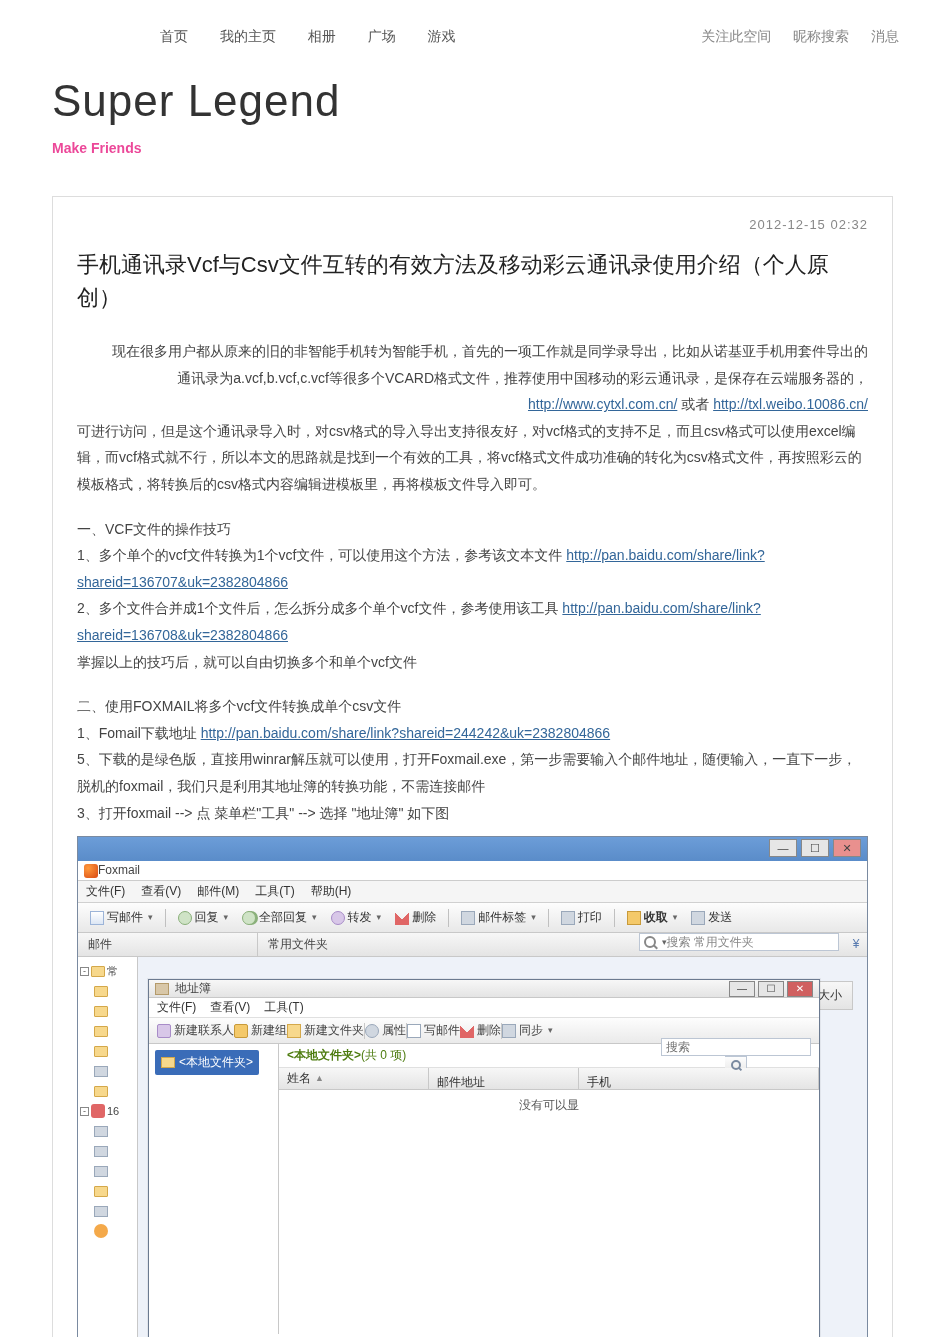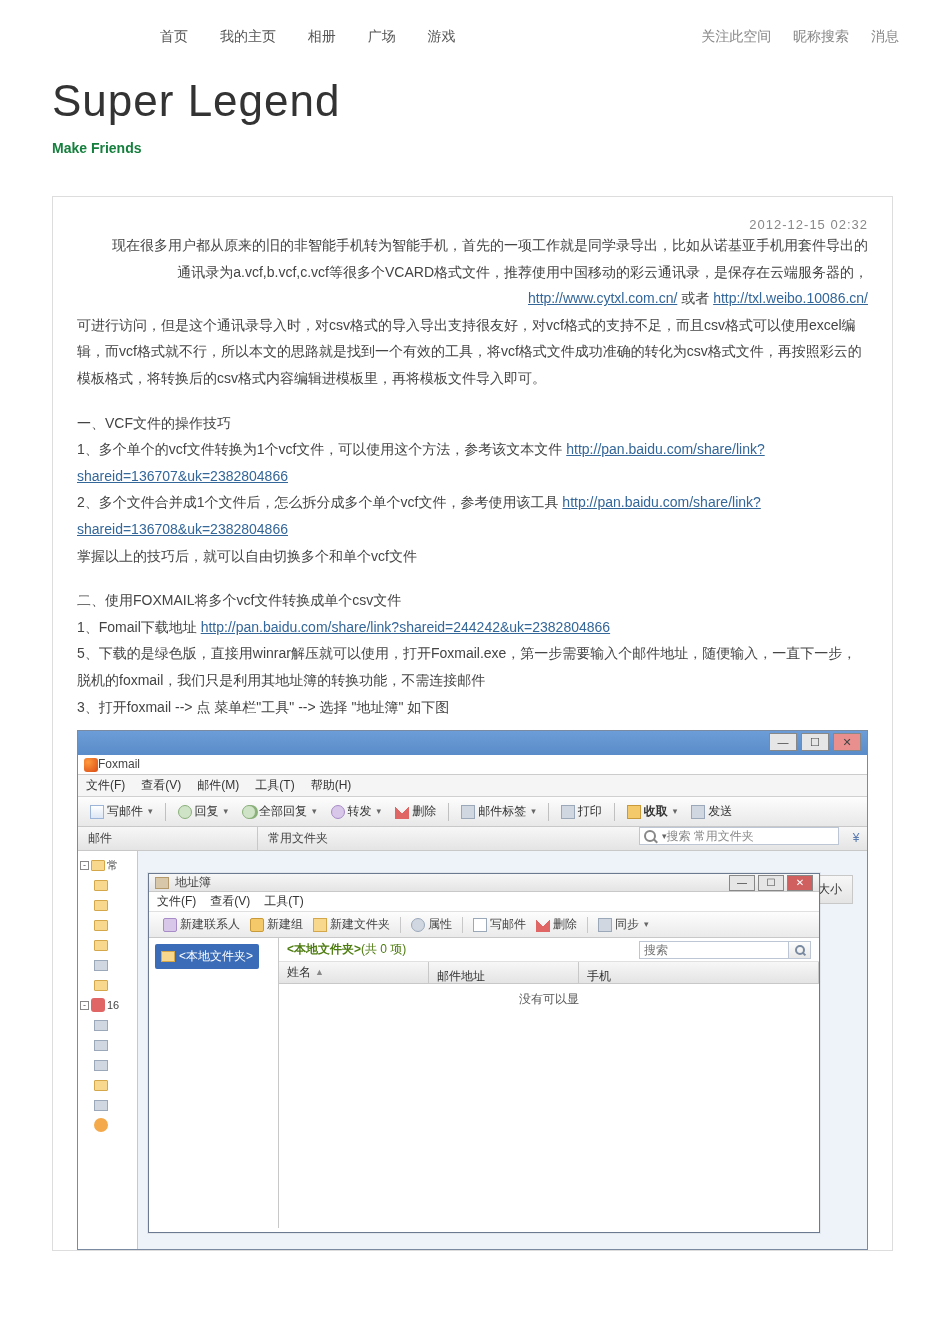--- a/index.html
+++ b/index.html
@@ -10,21 +10,21 @@
   .topnav { padding: 28px 0 10px 160px; font-size: 14px; color: #555; }
   .topnav .left { float: left; }
   .topnav .right { float: right; padding-right: 28px; color: #888; }
   .topnav::after { content:""; display:block; clear:both; }
   .topnav span { margin-right: 28px; cursor: pointer; }
   .topnav .right span { margin-right: 18px; }
 
   
   .page-header { padding: 20px 0 18px 52px; }
   .page-header h1 { font-size: 44px; font-weight: 300; color: #333; letter-spacing: 1px; font-family: "Segoe UI", Arial, sans-serif; }
-  .page-header .subtitle { margin-top: 14px; font-size: 14px; color: #15803d; font-weight: 600; }
+  .page-header .subtitle { margin-top: 14px; font-size: 14px; color: #ec4899; font-weight: 600; }
 
   
   .card { margin: 22px 52px 0 52px; border: 1px solid #ddd; padding: 20px 24px 0 24px; }
   .card .date { text-align: right; font-size: 13px; color: #888; letter-spacing: 1px; }
   .card h2 { font-size: 22px; font-weight: 400; color: #222; margin: 16px 0 24px 0; line-height: 1.5; }
   .card .body { font-size: 14px; line-height: 1.9; color: #444; }
   .card .body .indent { text-indent: 2em; text-align: right; }
   .card .body p { margin: 0; }
   .card .body .spacer { height: 18px; }
 
@@ -79,41 +79,41 @@
   .addrwin { position:absolute; left:70px; top:142px; width:672px; height:360px; background:#fff; border:1px solid #6b7a90; box-shadow:0 0 0 1px rgba(0,0,0,.05); }
   .addrwin .aw-title { height:18px; background:linear-gradient(#f7f7f7,#e4e4e4); border-bottom:1px solid #c8c8c8; display:flex; align-items:center; padding:0 6px; gap:6px; }
   .addrwin .aw-title .bk { width:14px; height:12px; background:#d8c7a8; border:1px solid #b49a6a; }
   .addrwin .aw-title .winbtns { margin-left:auto; display:flex; gap:3px; }
   .addrwin .aw-title .wb { width:26px; height:16px; border:1px solid #888; background:#e6e6e6; font-size:10px; display:flex; align-items:center; justify-content:center; cursor:pointer; }
   .addrwin .aw-title .wb.cl { background:#d06060; color:#fff; }
 
   .addrwin .aw-menu { height:20px; display:flex; align-items:center; gap:14px; padding:0 8px; color:#333; border-bottom:1px solid #e0e0e0; }
   .addrwin .aw-menu span { cursor:pointer; }
 
-  .addrwin .aw-tb { height:26px; background:linear-gradient(#fdfdfd,#eaeaea); border-bottom:1px solid #c8c8c8; display:flex; align-items:center; padding:0 14px; gap:10px; }
+  .addrwin .aw-tb { height:26px; background:linear-gradient(#fdfdfd,#eaeaea); border-bottom:1px solid #c8c8c8; display:flex; align-items:center; padding:0 8px; }
   .aw-tb .it { display:flex; align-items:center; gap:3px; cursor:pointer; }
   .aw-tb .sep { width:1px; height:16px; background:#c8c8c8; }
   .ic { width:14px; height:14px; display:inline-block; }
   .ic-person { background:#d8c7e8; border:1px solid #a88cc8; border-radius:2px; }
   .ic-group { background:#f4c96a; border:1px solid #c89a3a; border-radius:2px; }
   .ic-folder { background:#f7d88c; border:1px solid #d4a84a; }
   .ic-prop { background:#d0d7e0; border:1px solid #9aa8ba; border-radius:50%; }
   .ic-mail { background:#fff; border:1px solid #9aa8ba; }
   .ic-del { background:linear-gradient(45deg,#e06666 45%,transparent 45%),linear-gradient(-45deg,#e06666 45%,transparent 45%); }
   .ic-sync { background:#d0d7e0; border:1px solid #9aa8ba; }
 
   .addrwin .aw-body { display:flex; height:calc(100% - 22px - 20px - 26px); }
   .aw-tree { width:130px; border-right:1px solid #c8c8c8; padding:6px; }
   .aw-tree .sel { background:#3a6cb8; color:#fff; padding:1px 6px; display:inline-flex; align-items:center; gap:4px; border-radius:2px; }
   .aw-tree .sel .fd { width:14px; height:11px; background:#f7d88c; border:1px solid #d4a84a; }
 
   .aw-main { flex:1; display:flex; flex-direction:column; }
   .aw-main .aw-head { height:24px; display:flex; align-items:center; padding:0 8px; gap:8px; border-bottom:1px solid #e0e0e0; }
   .aw-main .aw-head .title { color:#4d7c0f; }
-  .aw-main .aw-head .srch { margin-left:auto; display:flex; align-items:center; }
+  .aw-main .aw-head .srch { margin-left:auto; display:flex; align-items:center;flex-direction:column; }
   .aw-main .aw-head .srch input { width:150px; height:18px; border:1px solid #bcc6d4; padding:0 4px; font-size:12px; }
   .aw-main .aw-head .srch .btn { width:22px; height:18px; border:1px solid #bcc6d4; border-left:none; background:linear-gradient(#fdfdfd,#e8e8e8); display:flex; align-items:center; justify-content:center; cursor:pointer; }
   .aw-main .aw-head .srch .btn .mag2 { width:10px; height:10px; border:2px solid #7a8aa0; border-radius:50%; position:relative; }
   .aw-main .aw-head .srch .btn .mag2::after { content:""; position:absolute; width:4px; height:2px; background:#7a8aa0; transform:rotate(45deg); right:-3px; bottom:-2px; }
 
   .aw-main .aw-cols { height:22px; background:linear-gradient(#f7f7f7,#e4e4e4); border-bottom:1px solid #c8c8c8; display:flex; }
   .aw-main .aw-cols div { border-right:1px solid #c8c8c8; padding:3px 8px; font-size:12px; color:#333; }
   .aw-main .aw-cols .col-name { width:150px; display:flex; align-items:center; gap:4px; }
   .aw-main .aw-cols .col-mail { width:150px; }
   .aw-main .aw-cols .col-phone { flex:1; }
@@ -143,20 +143,21 @@
   </div>
 </div>
 
 <div class="page-header">
   <h1>Super Legend</h1>
   <div class="subtitle">Make Friends</div>
 </div>
 
 <div class="card">
   <div class="date">2012-12-15 02:32</div>
+  <h2>手机通讯录Vcf与Csv文件互转的有效方法及移动彩云通讯录使用介绍（个人原创）</h2>
 
   <div class="body">
     <p class="indent">
       <span>现在很多用户都从原来的旧的非智能手机转为智能手机，首先的一项工作就是同学录导出，比如从诺基亚手机用套件导出的通讯录为a.vcf,b.vcf,c.vcf等很多个VCARD格式文件，推荐使用中国移动的彩云通讯录，是保存在云端服务器的，</span>
       <a>http://www.cytxl.com.cn/</a>
       <span> 或者</span>
       <a>http://txl.weibo.10086.cn/</a>
     </p>
     <p>可进行访问，但是这个通讯录导入时，对csv格式的导入导出支持很友好，对vcf格式的支持不足，而且csv格式可以使用excel编辑，而vcf格式就不行，所以本文的思路就是找到一个有效的工具，将vcf格式文件成功准确的转化为csv格式文件，再按照彩云的模板格式，将转换后的csv格式内容编辑进模板里，再将模板文件导入即可。</p>
 

